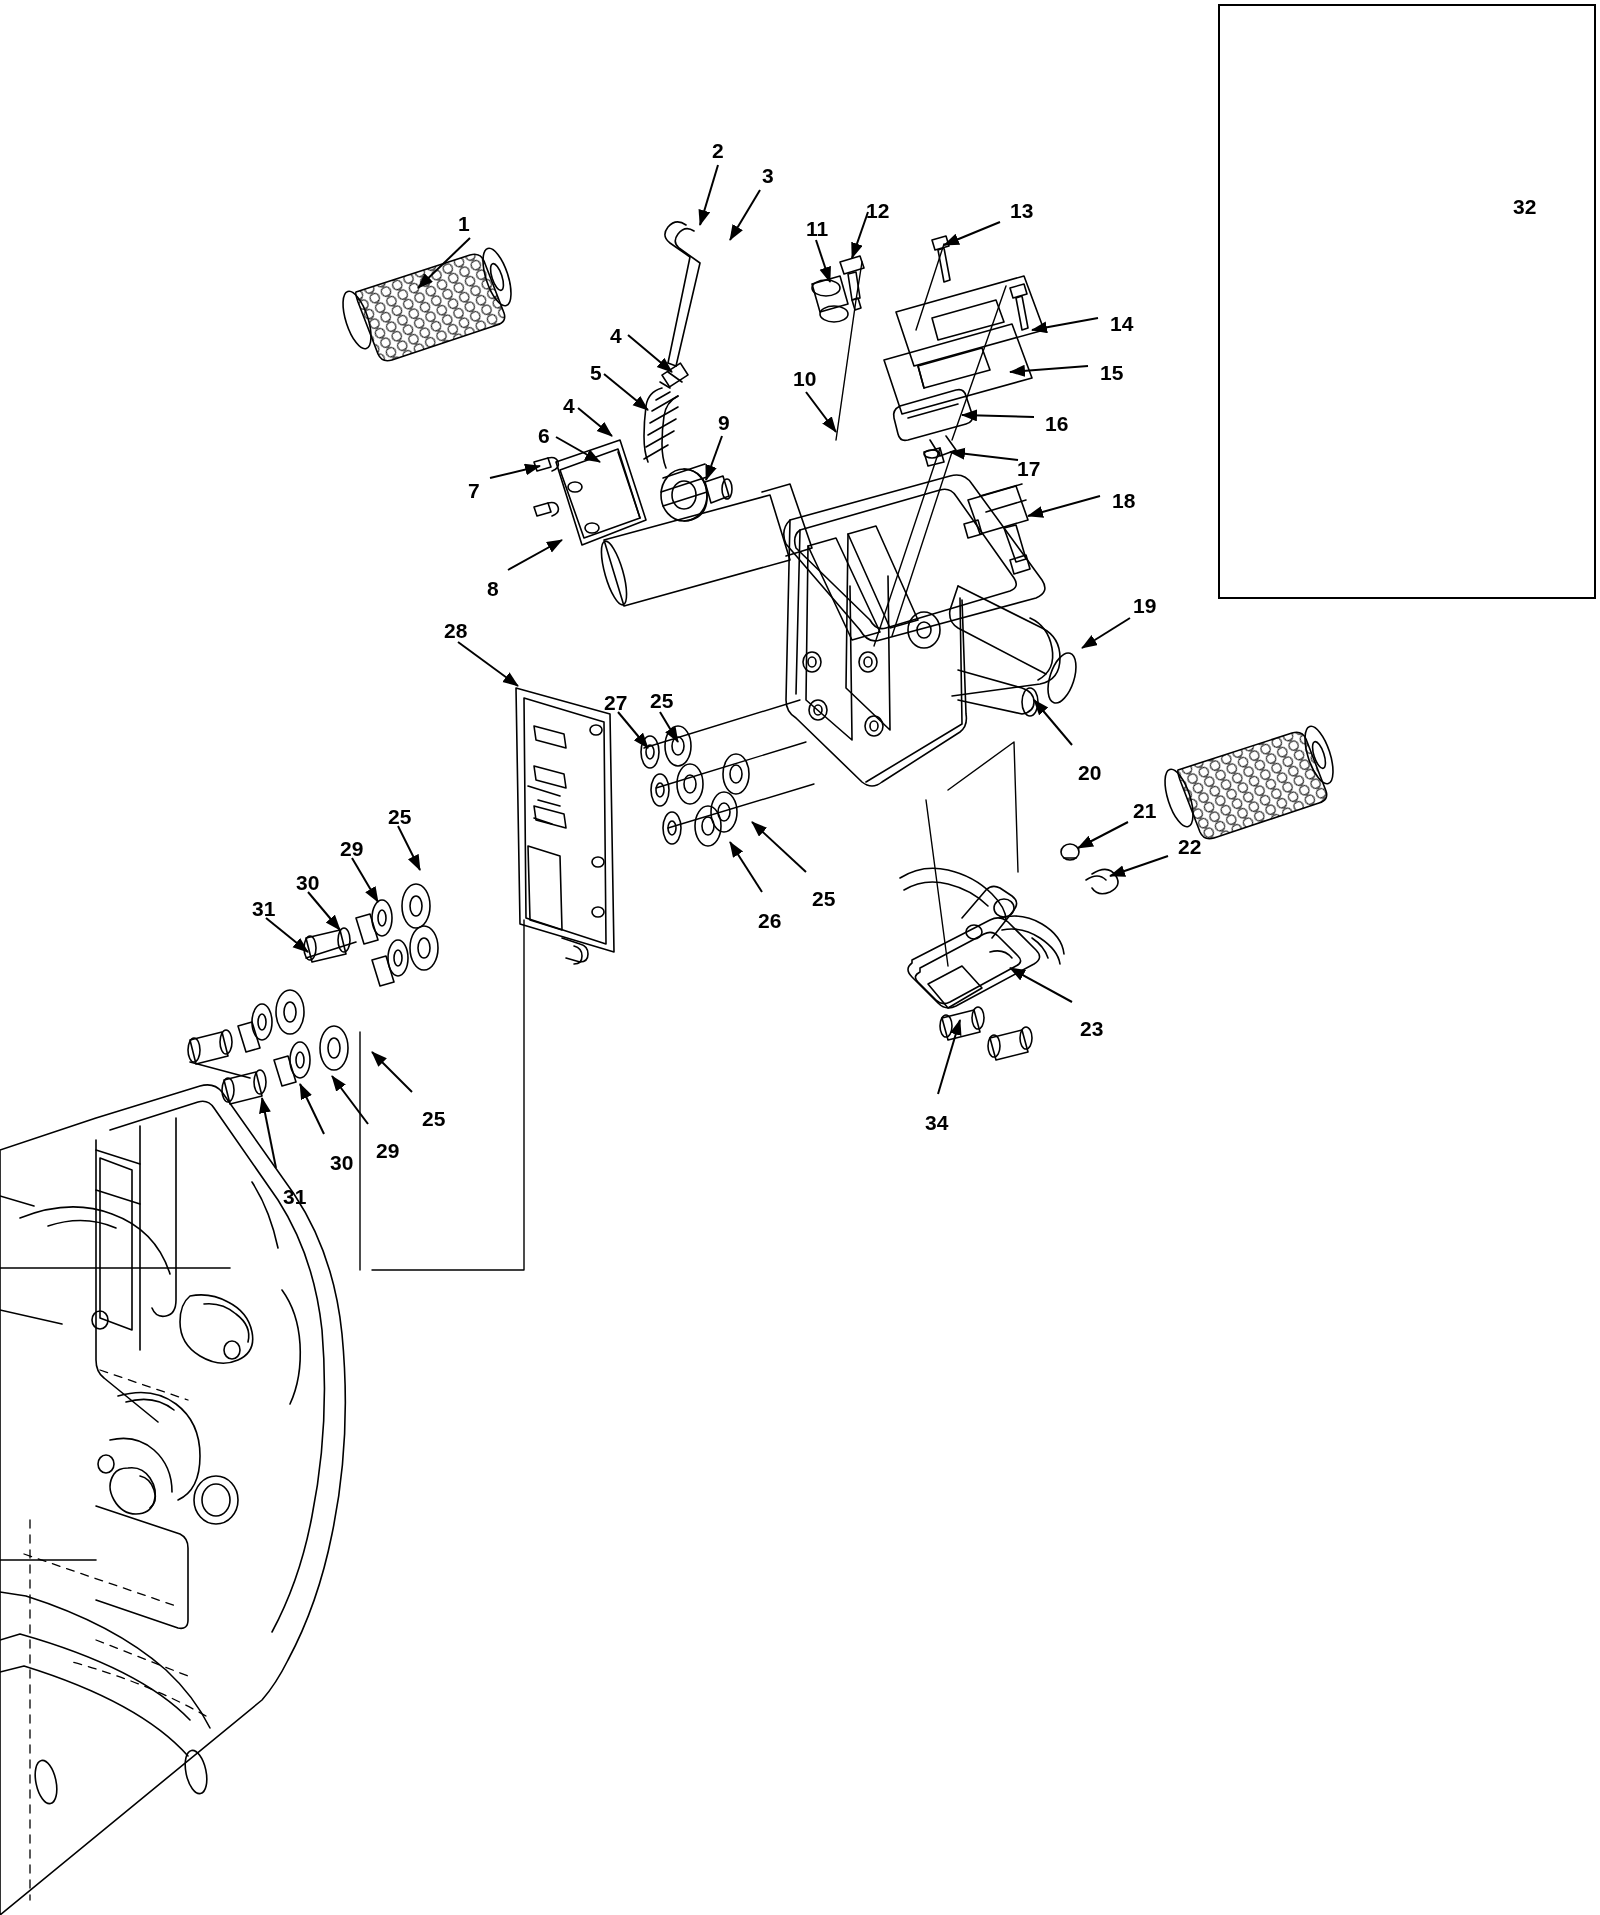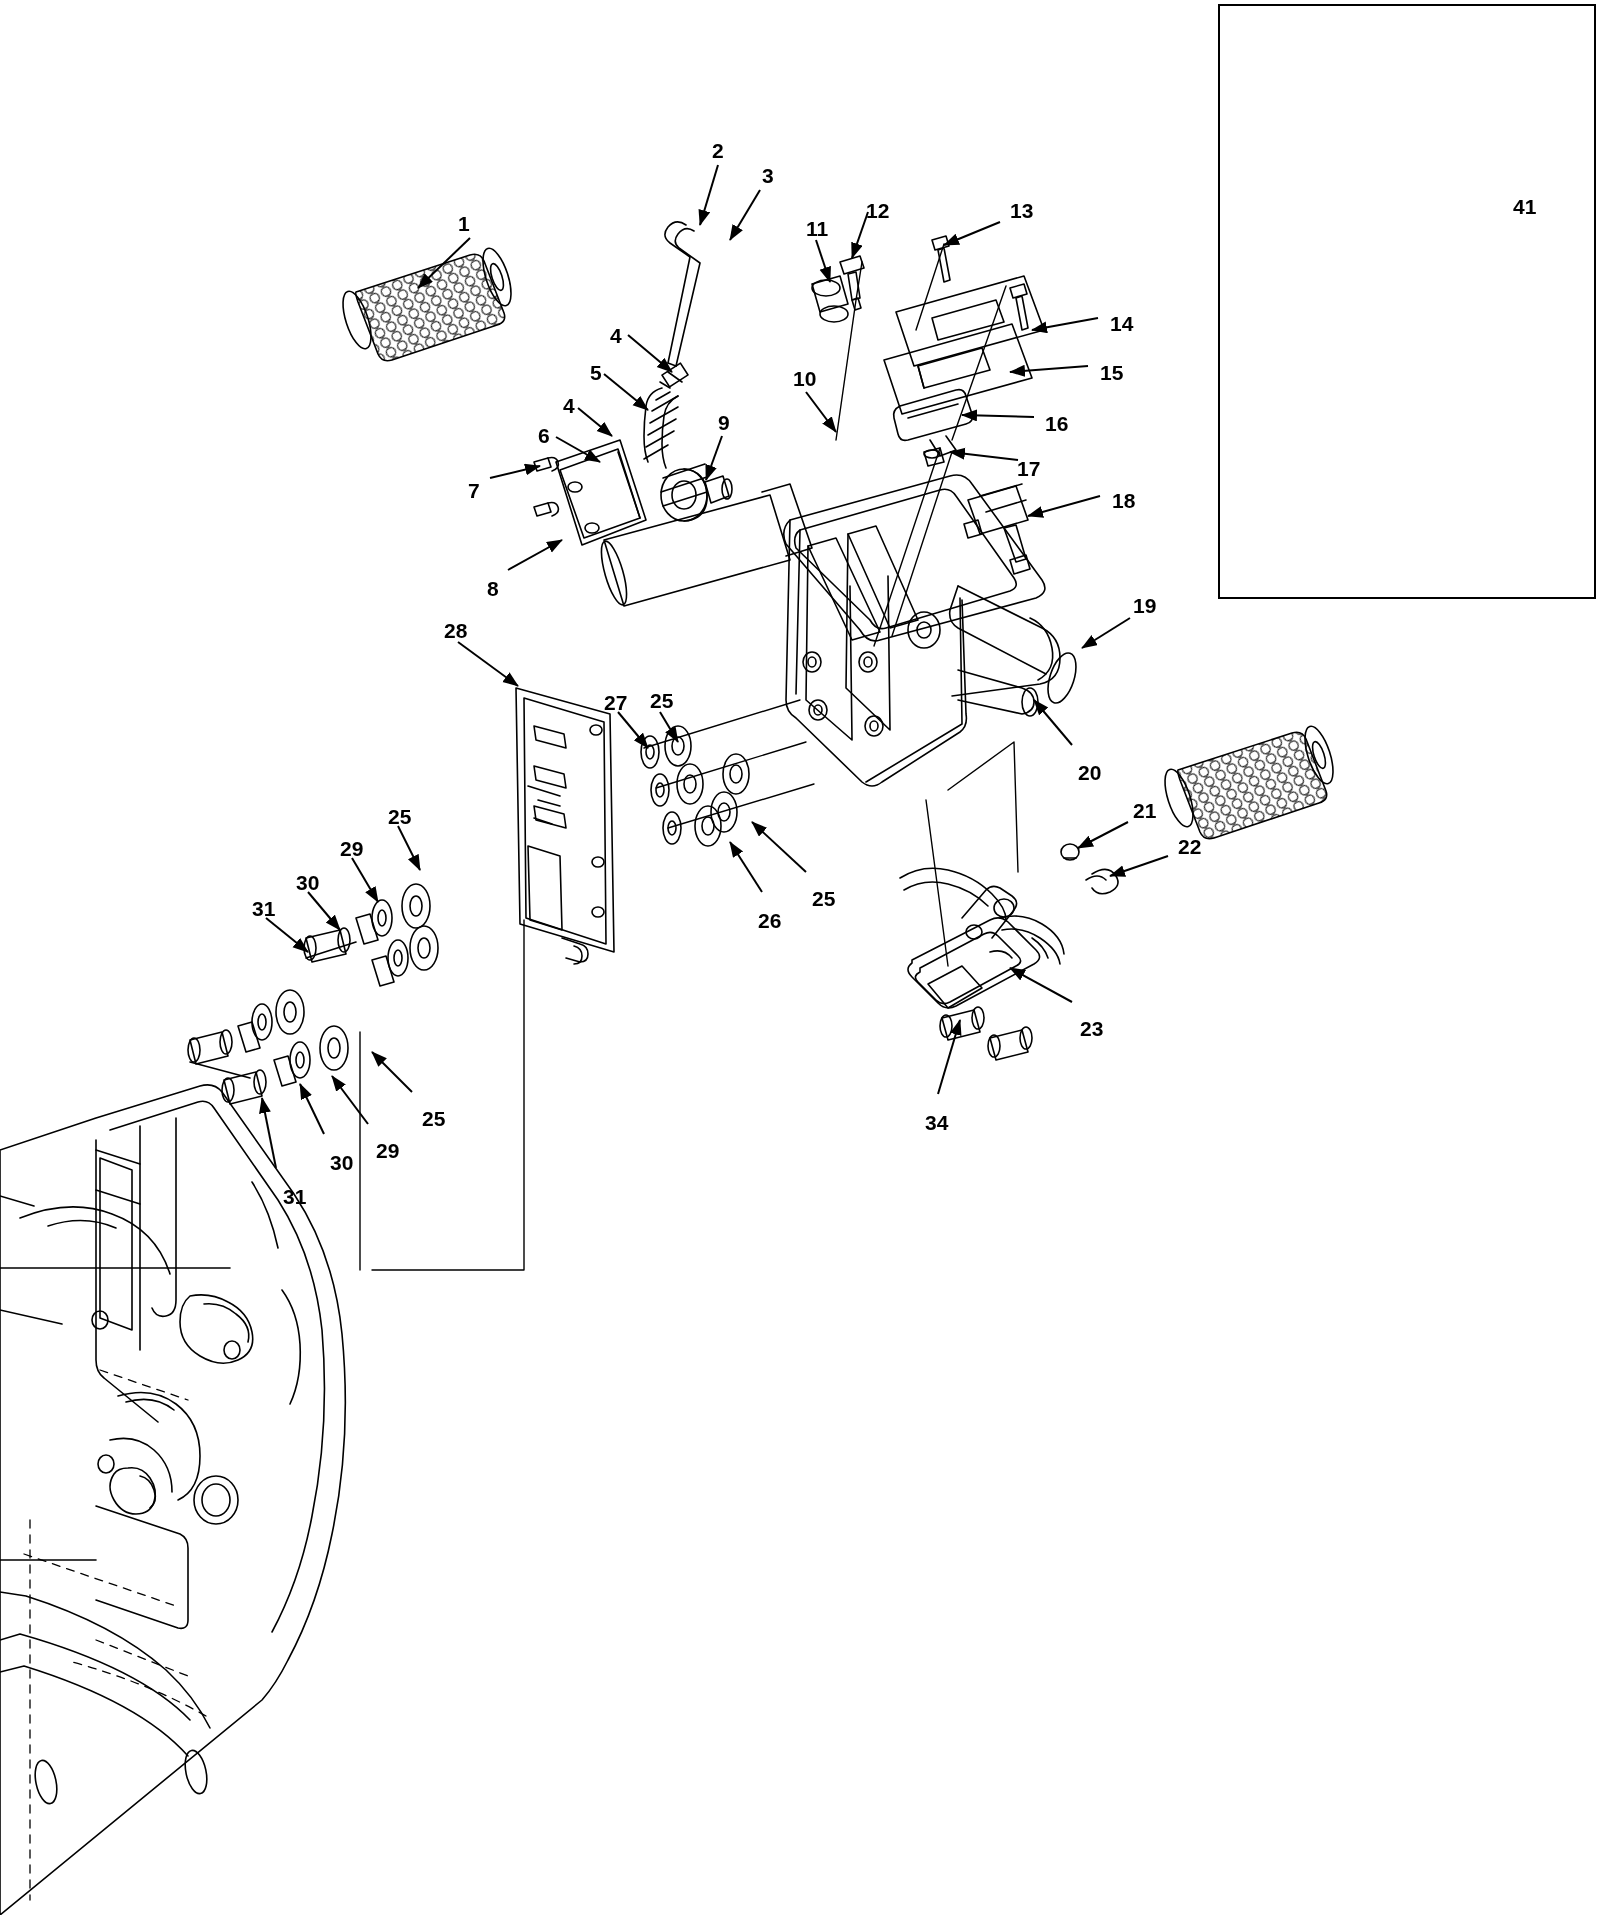--- a/index.html
+++ b/index.html
@@ -450,16 +450,16 @@
       <div class="callout" style="left: 444px; top: 620px;">28</div>
       <div class="callout" style="left: 340px; top: 838px;">29</div>
       <div class="callout" style="left: 296px; top: 872px;">30</div>
       <div class="callout" style="left: 252px; top: 898px;">31</div>
       <div class="callout" style="left: 388px; top: 806px;">25</div>
       <div class="callout" style="left: 812px; top: 888px;">25</div>
       <div class="callout" style="left: 422px; top: 1108px;">25</div>
       <div class="callout" style="left: 376px; top: 1140px;">29</div>
       <div class="callout" style="left: 330px; top: 1152px;">30</div>
       <div class="callout" style="left: 283px; top: 1186px;">31</div>
-      <div class="callout" style="left: 1513px; top: 196px;">41</div>
+      <div class="callout" style="left: 1513px; top: 196px;">32</div>
     </div>
 
 </div>
 
 </body></html>

